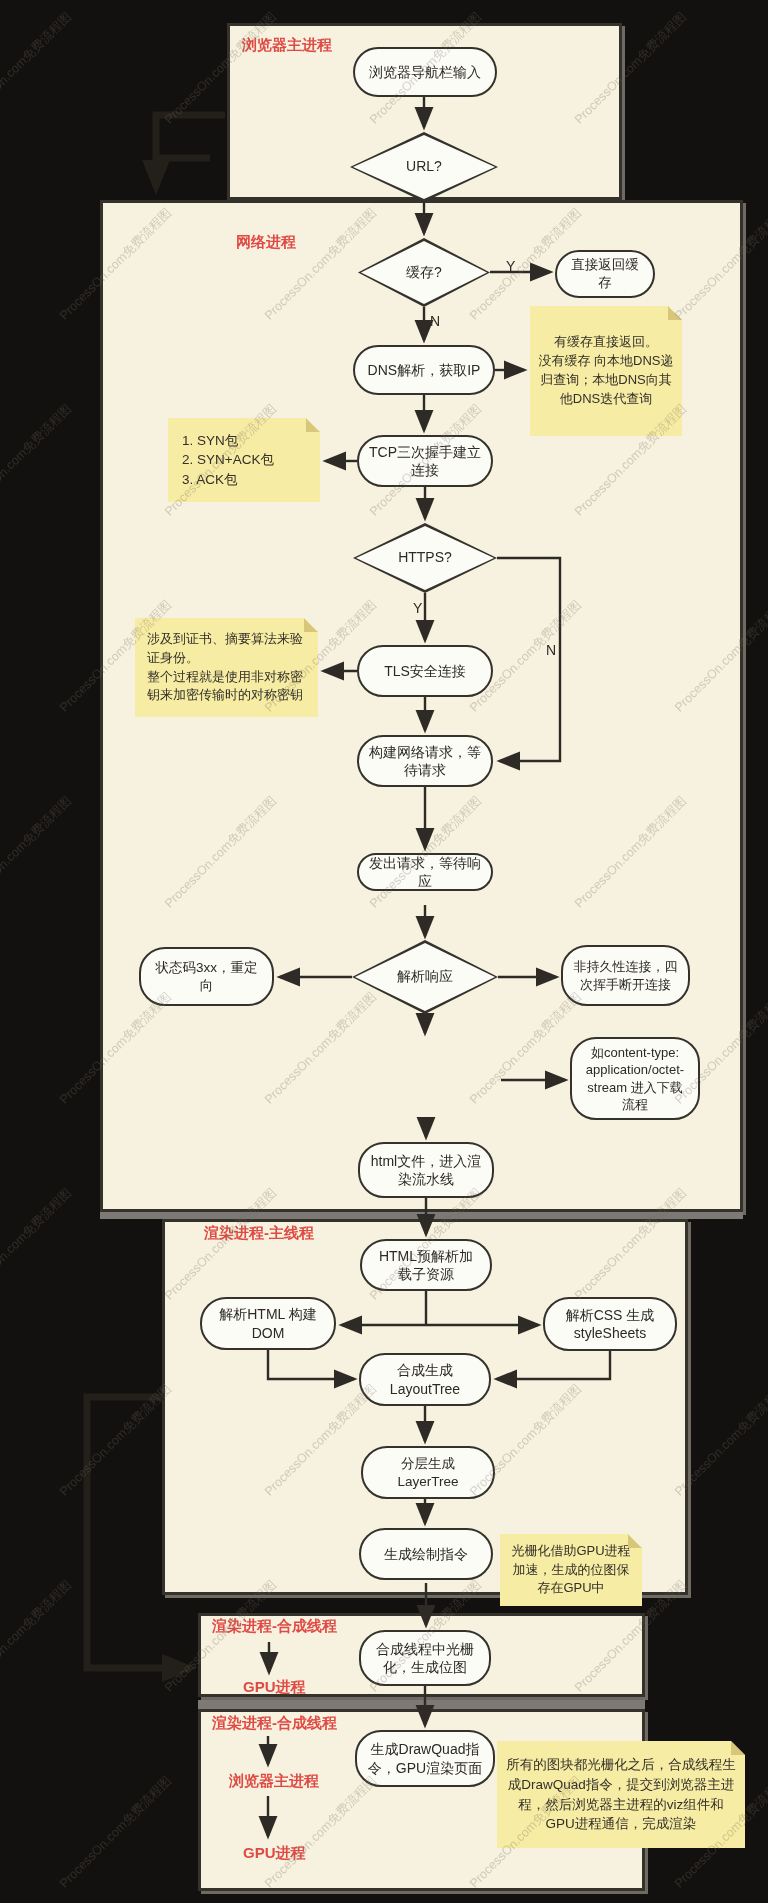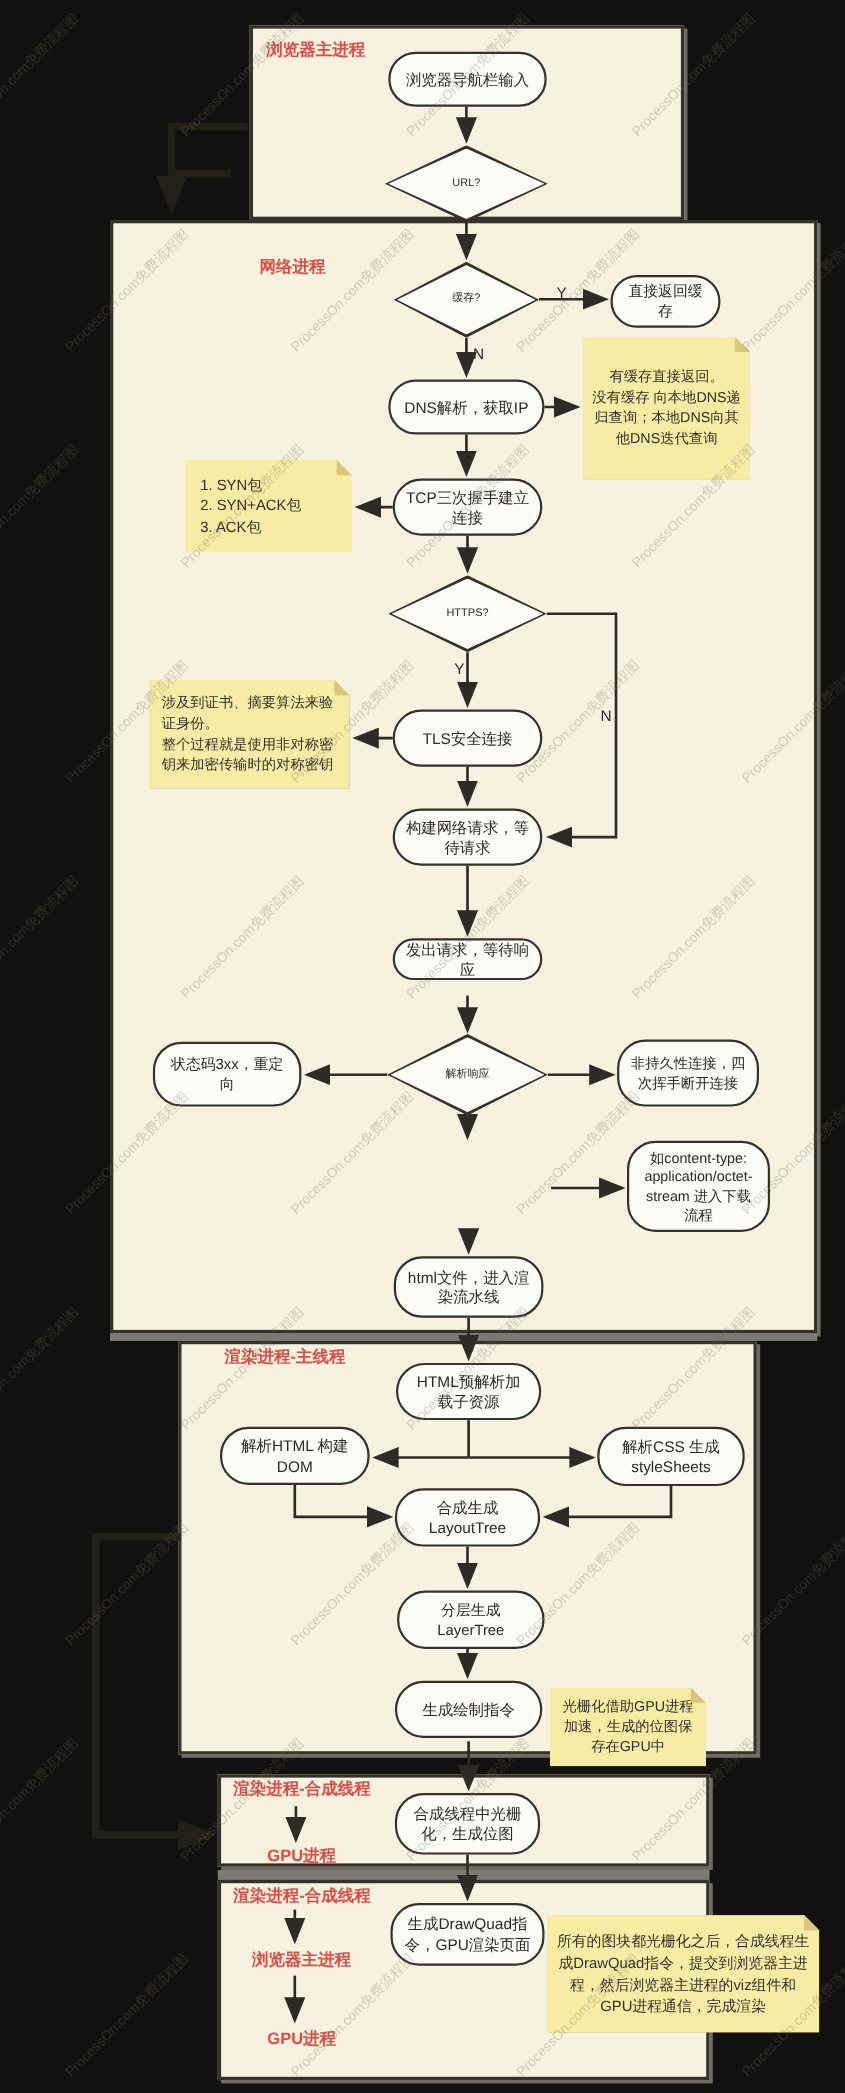--- a/index.html
+++ b/index.html
@@ -11,21 +11,21 @@
   .glabel{position:absolute;color:#e04a44;font-weight:bold;font-size:15px;white-space:nowrap;z-index:6;}
   .node{position:absolute;background:#fcfcf7;border:2.5px solid #35312b;border-radius:26px;
         display:flex;align-items:center;justify-content:center;text-align:center;
         font-size:14px;color:#2c2926;line-height:1.32;padding:3px 10px;box-sizing:border-box;z-index:5;}
   .diamond{position:absolute;z-index:5;}
   .diamond .sh-out{position:absolute;inset:0;background:#35312b;
         clip-path:polygon(50% 0,100% 50%,50% 100%,0 50%);}
   .diamond .sh-in{position:absolute;inset:3px;background:#fcfcf7;
         clip-path:polygon(50% 0,100% 50%,50% 100%,0 50%);}
   .diamond .dlabel{position:absolute;inset:0;display:flex;align-items:center;justify-content:center;
-        font-size:10px;color:#2c2926;text-align:center;line-height:1.25;}
+        font-size:14px;color:#2c2926;text-align:center;line-height:1.25;}
   .note{position:absolute;background:#f7eca3;color:#33302a;font-size:13px;line-height:1.45;
         padding:6px 8px;box-sizing:border-box;z-index:5;display:flex;flex-direction:column;justify-content:center;
         clip-path:polygon(0 0,calc(100% - 14px) 0,100% 14px,100% 100%,0 100%);
         box-shadow:2px 2px 3px rgba(0,0,0,0.3);}
   .note .fold{position:absolute;top:0;right:0;width:0;height:0;
         border-bottom:14px solid #d8c77a;border-right:14px solid transparent;}
   .note.center{text-align:center;}
   .note.left{text-align:left;}
   .blabel{position:absolute;font-size:14px;color:#2c2926;z-index:6;}
   svg.wires{position:absolute;left:0;top:0;z-index:4;pointer-events:none;}

